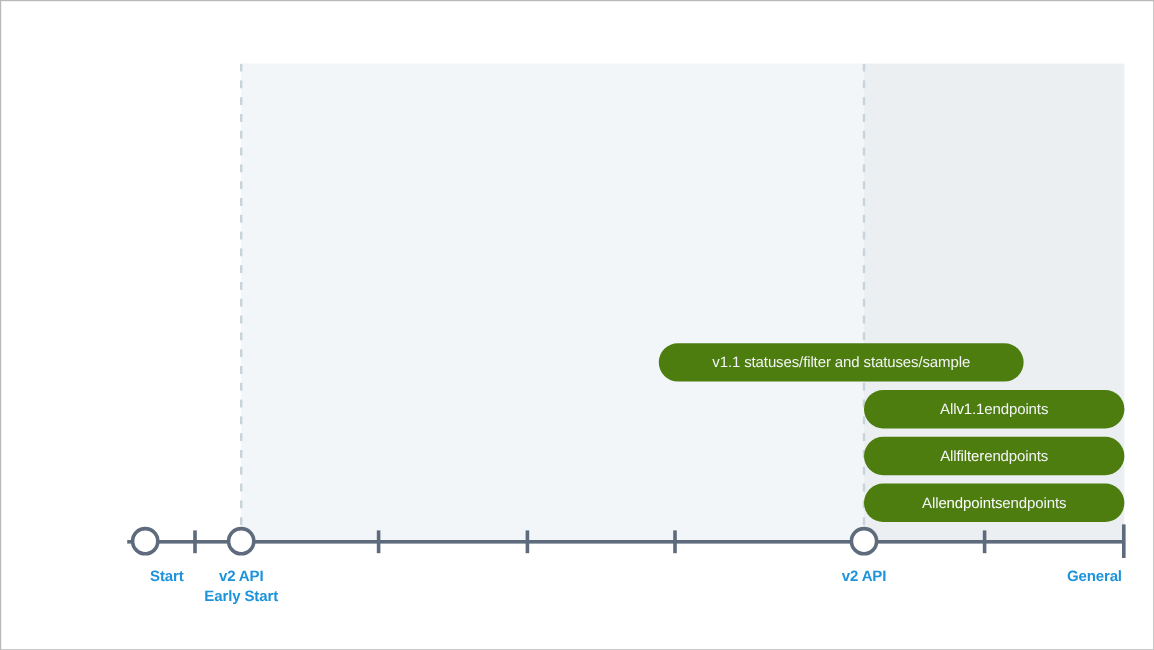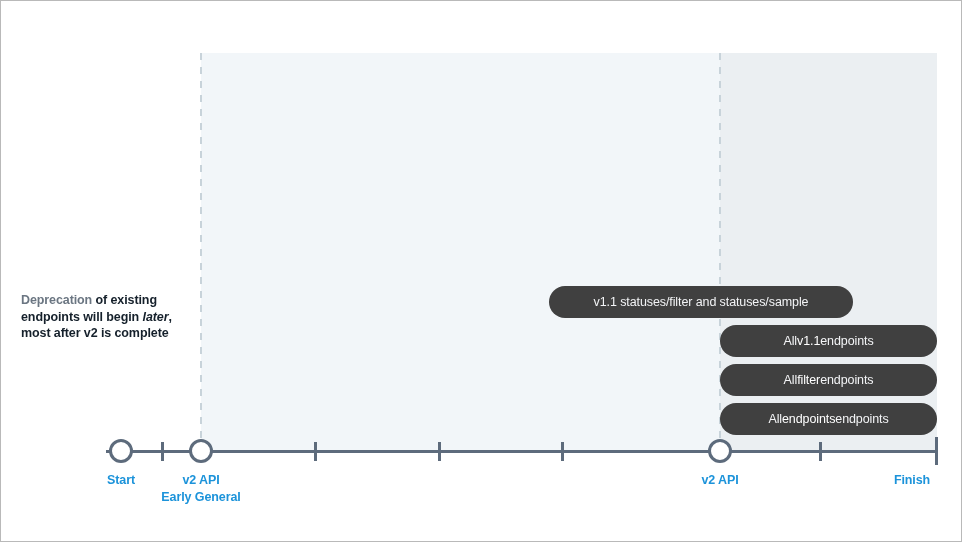--- a/index.html
+++ b/index.html
@@ -63,21 +63,21 @@
     letter-spacing: -0.1px;
   }
   #annotation .lead { color: #6b7682; }
   #annotation .ital { font-style: italic; }
 
   
   .pill {
     position: absolute;
     height: 32px;
     border-radius: 16px;
-    background: #404040;
+    background: #4d7c0f;
     color: #f3f4f6;
     font-size: 12.5px;
     display: flex;
     align-items: center;
     justify-content: center;
     letter-spacing: -0.1px;
     white-space: nowrap;
   }
   .pill b { font-weight: normal; color: #ffffff; }
   #pill-0 { left: 548px; top: 285px; width: 304px; }
@@ -131,21 +131,20 @@
 <body>
 
 <div id="canvas">
 
   <div class="band" id="band-early"></div>
   <div class="band" id="band-ga"></div>
 
   <div class="guide" id="guide-early"></div>
   <div class="guide" id="guide-ga"></div>
 
-  <div id="annotation"><span class="lead">Deprecation</span><span> of existing endpoints will begin </span><span class="ital">later</span><span>, most after v2 is complete</span></div>
 
   <div class="pill" id="pill-0">
       <span></span>
       <b></b>
       <span>v1.1 statuses/filter and statuses/sample</span>
     </div>
 
   <div class="pill" id="pill-1">
       <span>All </span>
       <b>v1.1</b>
@@ -170,32 +169,32 @@
   <div class="tick small" style="left:313px"></div>
   <div class="tick small" style="left:437px"></div>
   <div class="tick small" style="left:560px"></div>
   <div class="tick small" style="left:818px"></div>
   <div class="tick end" style="left:934px"></div>
 
   <div class="marker" style="left:108px"></div>
   <div class="marker" style="left:188px"></div>
   <div class="marker" style="left:707px"></div>
 
-  <div class="axis-label" style="left:70px; width:100px">
+  <div class="axis-label" style="left:88px; width:100px">
     <span>Start</span>
     <span class="l2"></span>
   </div>
 
   <div class="axis-label" style="left:120px; width:160px">
     <span>v2 API</span>
-    <span class="l2">Early General</span>
+    <span class="l2">Early Start</span>
   </div>
 
   <div class="axis-label" style="left:619px; width:200px">
     <span>v2 API</span>
   </div>
 
   <div class="axis-label" style="left:886px; width:50px">
-    <span>Finish</span>
+    <span>General</span>
     <span class="l2"></span>
   </div>
 
 </div>
 
 </body></html>

